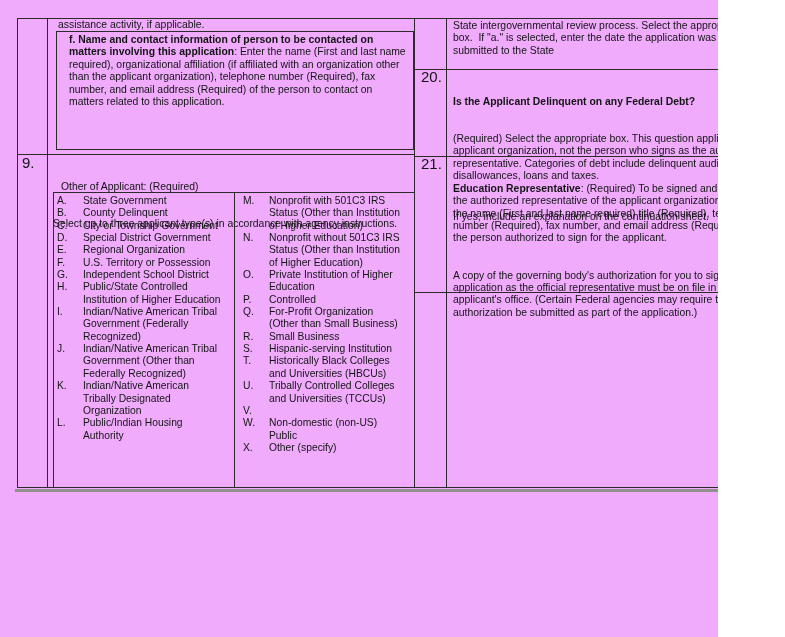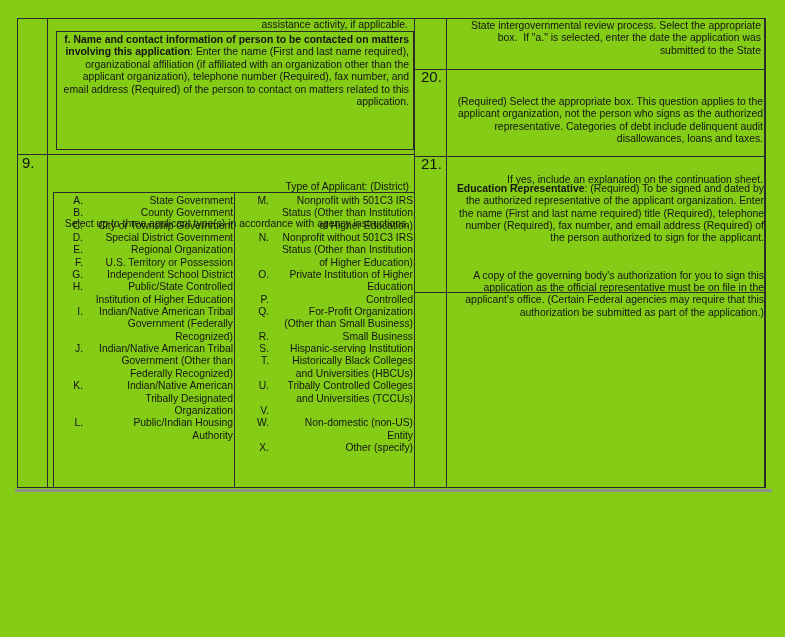--- a/index.html
+++ b/index.html
@@ -1,33 +1,32 @@
 <!DOCTYPE html>
 <html><head>
 <meta charset="utf-8">
 <style>
   html,body{margin:0;padding:0;background:#ffffff;}
   .page{
-    position:relative;width:785px;height:637px;background:#84cc16;overflow:hidden;
+    position:relative;width:718px;height:637px;background:#f0abfc;overflow:hidden;
     font-family:"Liberation Sans","DejaVu Sans",sans-serif;
     color:#141414;
-    text-align:right;
   }
   .abs{position:absolute;}
   .vline{position:absolute;width:1px;background:#2b2b2b;}
   .hline{position:absolute;height:1px;background:#2b2b2b;}
   .shadow{position:absolute;background:#909090;}
   .txt{font-size:10.4px;line-height:12.4px;white-space:pre-wrap;}
   .b{font-weight:bold;}
   
   .fbox{
     position:absolute;left:56px;top:31px;width:358px;height:119px;
     border:1px solid #2b2b2b;box-sizing:border-box;
   }
-  .fbox .txt{padding:2px 4px 0 4px;}
+  .fbox .txt{padding:2px 4px 0 4px;margin-left:8px;}
   .listbox{
     position:absolute;left:53px;top:192px;width:361px;height:296px;
     border-top:1px solid #2b2b2b;border-left:1px solid #2b2b2b;box-sizing:border-box;
   }
   .typecol{position:absolute;font-size:10.3px;line-height:12.35px;}
   .type-item{display:flex;}
   .type-letter{flex:0 0 26px;}
   .type-text{flex:1;white-space:pre-line;}
   .num{font-size:15px;line-height:12.4px;}
   .title-indent{padding-left:8px;}
@@ -53,34 +52,34 @@
   <div class="hline" style="left:414px;top:292px;width:352px;"></div>
 
   <div class="txt abs" style="left:58px;top:19px;width:350px;">assistance activity, if applicable.</div>
 
   <div class="fbox">
     <div class="txt"><span class="b">f. Name and contact information of person to be contacted on matters involving this application</span><span>: Enter the name (First and last name required), organizational affiliation (if affiliated with an organization other than the applicant organization), telephone number (Required), fax number, and email address (Required) of the person to contact on matters related to this application.</span></div>
   </div>
 
   <div class="num abs" style="left:22px;top:157px;">9.</div>
   <div class="txt abs" style="left:53px;top:156px;width:356px;">
-    <div class="title-indent">Type of Applicant: (District)</div>
+    <div class="title-indent">Other of Applicant: (Required)</div>
     <div>Select up to three applicant type(s) in accordance with agency instructions.</div>
   </div>
 
   <div class="listbox"></div>
   <div class="vline" style="left:234px;top:192px;height:296px;"></div>
   <div id="types-col1" class="typecol" style="left:57px;top:195px;width:176px;">
       <div class="type-item">
         <span class="type-letter">A.</span>
         <span class="type-text">State Government</span>
       </div>
       <div class="type-item">
         <span class="type-letter">B.</span>
-        <span class="type-text">County Government</span>
+        <span class="type-text">County Delinquent</span>
       </div>
       <div class="type-item">
         <span class="type-letter">C.</span>
         <span class="type-text">City or Township Government</span>
       </div>
       <div class="type-item">
         <span class="type-letter">D.</span>
         <span class="type-text">Special District Government</span>
       </div>
       <div class="type-item">
@@ -168,32 +167,33 @@
         <span class="type-letter">U.</span>
         <span class="type-text">Tribally Controlled Colleges
 and Universities (TCCUs)</span>
       </div>
       <div class="type-item">
         <span class="type-letter">V.</span>
       </div>
       <div class="type-item">
         <span class="type-letter">W.</span>
         <span class="type-text">Non-domestic (non-US)
-Entity</span>
+Public</span>
       </div>
       <div class="type-item">
         <span class="type-letter">X.</span>
         <span class="type-text">Other (specify)</span>
       </div>
     </div>
 
   <div class="txt abs" style="left:453px;top:20px;width:308px;">State intergovernmental review process. Select the appropriate box.  If "a." is selected, enter the date the application was submitted to the State</div>
 
   <div class="num abs" style="left:421px;top:71px;">20.</div>
   <div class="txt abs" style="left:453px;top:71px;width:310px;">
+    <div class="b">Is the Applicant Delinquent on any Federal Debt?</div>
     <div>(Required) Select the appropriate box. This question applies to the applicant organization, not the person who signs as the authorized representative. Categories of debt include delinquent audit disallowances, loans and taxes.</div>
     <div class="note-gap">If yes, include an explanation on the continuation sheet.</div>
   </div>
 
   <div class="num abs" style="left:421px;top:158px;">21.</div>
   <div class="txt abs" style="left:453px;top:158px;width:311px;">
     <div><span class="b">Education Representative</span><span>: (Required) To be signed and dated by the authorized representative of the applicant organization. Enter the name (First and last name required) title (Required), telephone number (Required), fax number, and email address (Required) of the person authorized to sign for the applicant.</span></div>
     <div>A copy of the governing body's authorization for you to sign this application as the official representative must be on file in the applicant's office. (Certain Federal agencies may require that this authorization be submitted as part of the application.)</div>
   </div>
 

